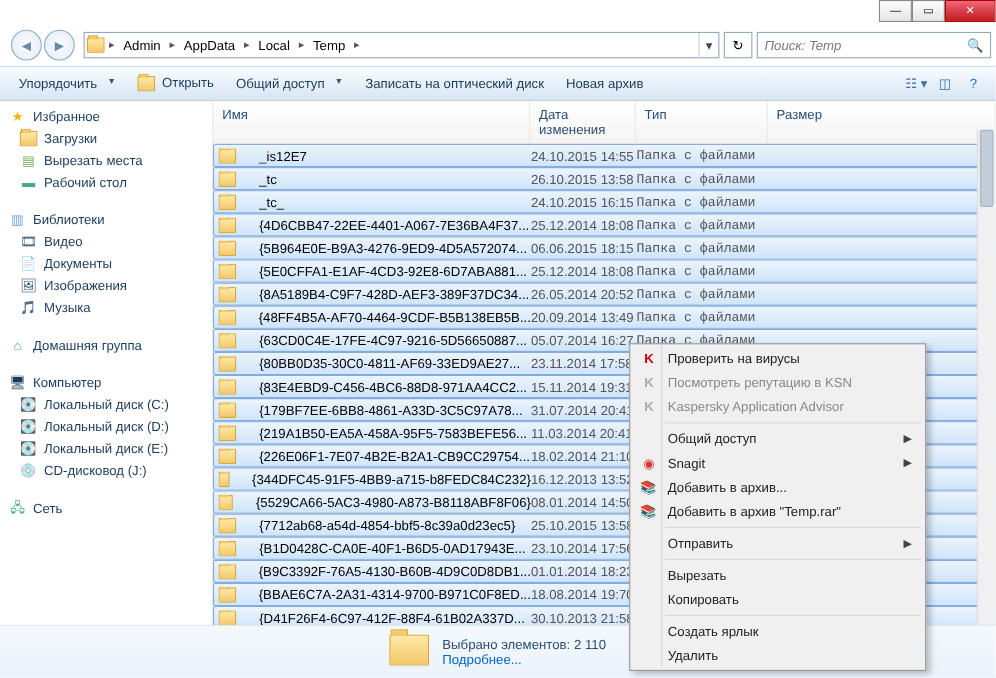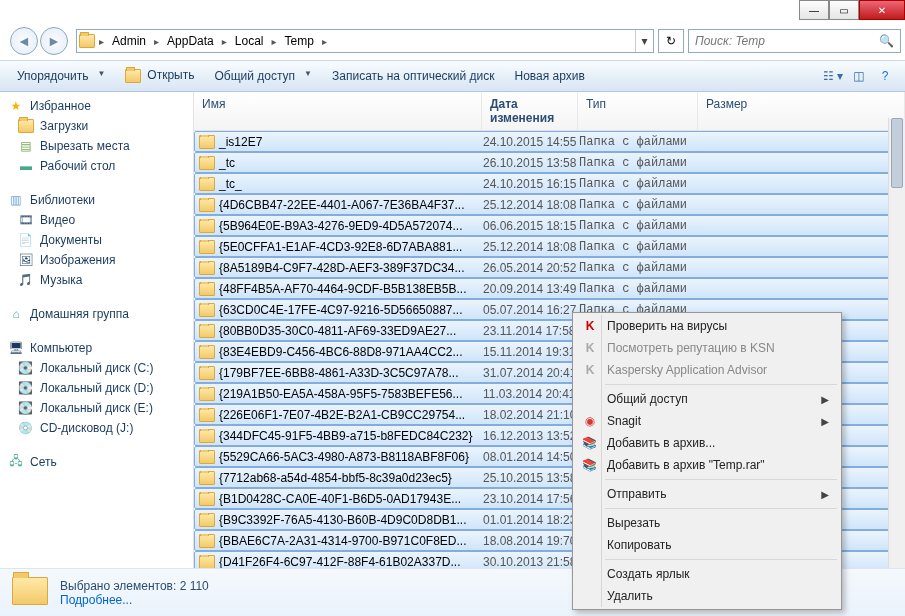--- a/index.html
+++ b/index.html
@@ -35,39 +35,39 @@
 .sb-group { margin-bottom: 14px; }
 .sb-item { display: flex; align-items: center; gap: 6px; padding: 2px 6px 2px 18px; color: #1a3b5d; cursor: default; }
 .sb-item.header { padding-left: 8px; font-weight: normal; }
 .sb-icon { width: 16px; height: 16px; display: inline-flex; align-items: center; justify-content: center; }
 
 
 .filelist { flex: 1; display: flex; flex-direction: column; overflow: hidden; position: relative; }
 .cols { display: flex; border-bottom: 1px solid #e3e3e3; background: linear-gradient(#fff,#f4f4f4); }
 .col { padding: 5px 8px; color: #2b4d73; border-right: 1px solid #e8e8e8; font-size: 12px; }
 .col.name { width: 288px; }
-.col.date { width: 96px; font-weight: bold; }
+.col.date { width: 96px; }
 .col.type { width: 120px; }
 .col.size { flex: 1; }
 .rows { overflow-y: auto; flex: 1; }
 .row { display: flex; align-items: center; height: 21px; padding-left: 4px; cursor: default; }
 .row.sel { background: linear-gradient(#ebf4fd,#cfe5fa); border: 1px solid #84acdd; border-radius: 2px; }
 .row .cell { overflow: hidden; white-space: nowrap; text-overflow: ellipsis; }
-.row .cell.name { width: 284px; display: flex; align-items: center; gap: 4px; }
+.row .cell.name { width: 284px; display: flex; align-items: center; gap: 21px; }
 .row .cell.date { width: 96px; color: #555; }
 .row .cell.type { width: 120px; color: #555; font-family: Liberation Mono, monospace; }
 .folder-icon { width: 16px; height: 14px; display: inline-block; background: linear-gradient(#ffe9a8,#f3c96a); border: 1px solid #d9a93b; border-radius: 1px; position: relative; }
 .folder-icon::before { content: ""; position: absolute; top: -3px; left: 0; width: 7px; height: 3px; background: #f3c96a; border: 1px solid #d9a93b; border-bottom: none; border-radius: 1px 1px 0 0; }
 
 
 .scrollbar { position: absolute; top: 26px; right: 0; bottom: 0; width: 17px; background: #f0f0f0; border-left: 1px solid #ddd; }
 .scrollbar .thumb { position: absolute; top: 0; left: 2px; right: 2px; height: 70px; background: #c3cedb; border: 1px solid #9ab; border-radius: 2px; }
 
 
-.details { position: absolute; bottom: 0; left: 0; right: 0; height: 48px; border-top: 1px solid #dce5f0; background: linear-gradient(#f5f9fd,#eaf2fb); display: flex; align-items: center; padding: 4px 12px; gap: 12px; }
+.details { position: absolute; bottom: 0; left: 0; right: 0; height: 48px; border-top: 1px solid #dce5f0; background: linear-gradient(#f5f9fd,#eaf2fb); display: flex; align-items: center; padding: 4px 12px; gap: 12px; justify-content: center; }
 .details .big-folder { width: 36px; height: 32px; }
 .details .big-folder .folder-icon { width: 36px; height: 28px; }
 .details .big-folder .folder-icon::before { width: 14px; height: 5px; top: -6px; }
 .details .dtxt .line1 { color: #2b4d73; }
 .details .dtxt .line2 { color: #0066cc; cursor: pointer; }
 
 
 .ctxmenu { position: absolute; top: 312px; left: 572px; width: 270px; background: #f0f0f0; border: 1px solid #979797; box-shadow: 3px 3px 6px rgba(0,0,0,0.25); padding: 2px; }
 .ctxmenu .mi { display: flex; align-items: center; height: 22px; padding: 0 28px 0 32px; position: relative; color: #222; }
 .ctxmenu .mi.disabled { color: #888; }

